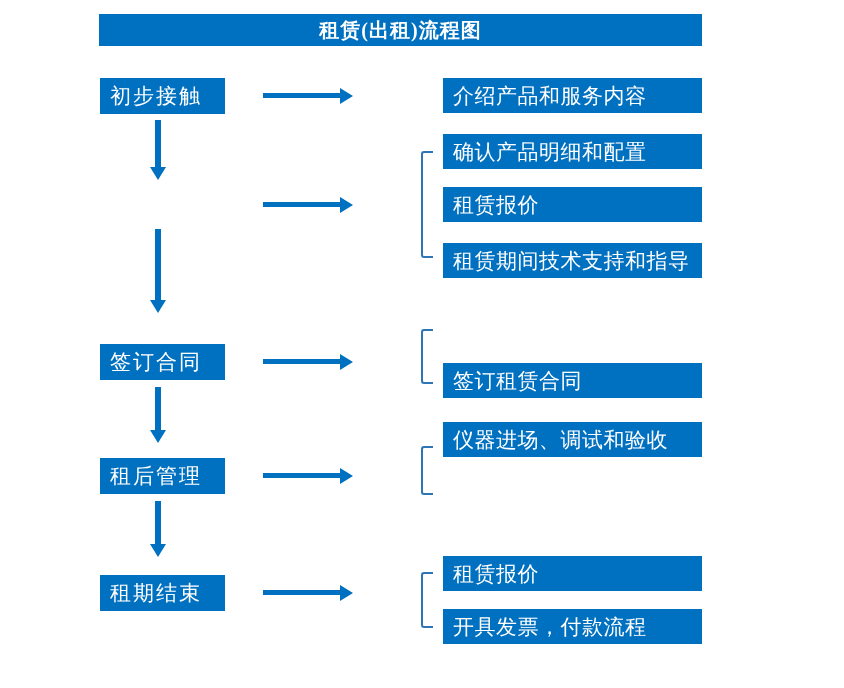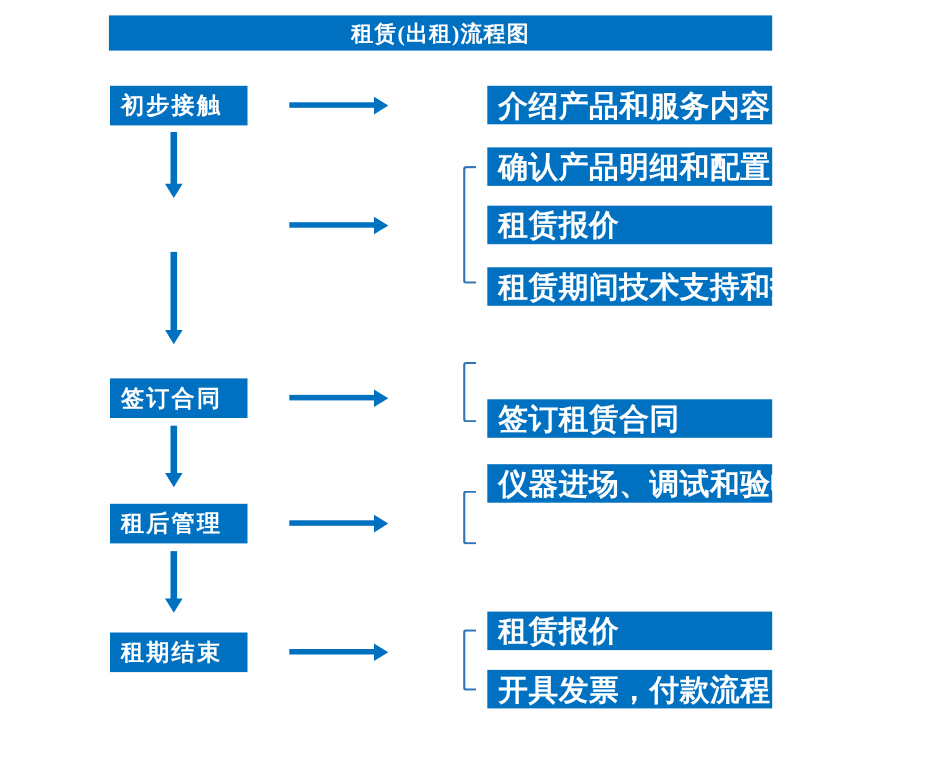--- a/index.html
+++ b/index.html
@@ -22,33 +22,33 @@
     background:var(--accent);
     display:flex;align-items:center;justify-content:center;
   }
   .title-bar span{
     color:var(--text);font-size:20px;font-weight:bold;letter-spacing:1px;
   }
   .node{
     position:absolute;
     background:var(--accent);
     color:var(--text);
-    font-weight:bold;
+    font-weight:normal;
     display:flex;align-items:center;
     padding-left:10px;
     white-space:nowrap;
     text-align:right;
   }
   .node.left{
     left:100px;width:125px;height:36px;
     font-size:21px;letter-spacing:2px;
   }
   .node.right{
     left:443px;width:259px;height:35px;
-    font-size:27px;letter-spacing:0.5px;
+    font-size:21px;letter-spacing:0.5px;
   }
   
   .h-arrow{position:absolute;left:263px;width:90px;height:16px;}
   .h-arrow .shaft{position:absolute;left:0;top:5px;width:78px;height:5px;background:var(--accent);}
   .h-arrow .head{
     position:absolute;right:0;top:0;width:0;height:0;
     border-left:13px solid var(--accent);
     border-top:8px solid transparent;
     border-bottom:8px solid transparent;
   }

